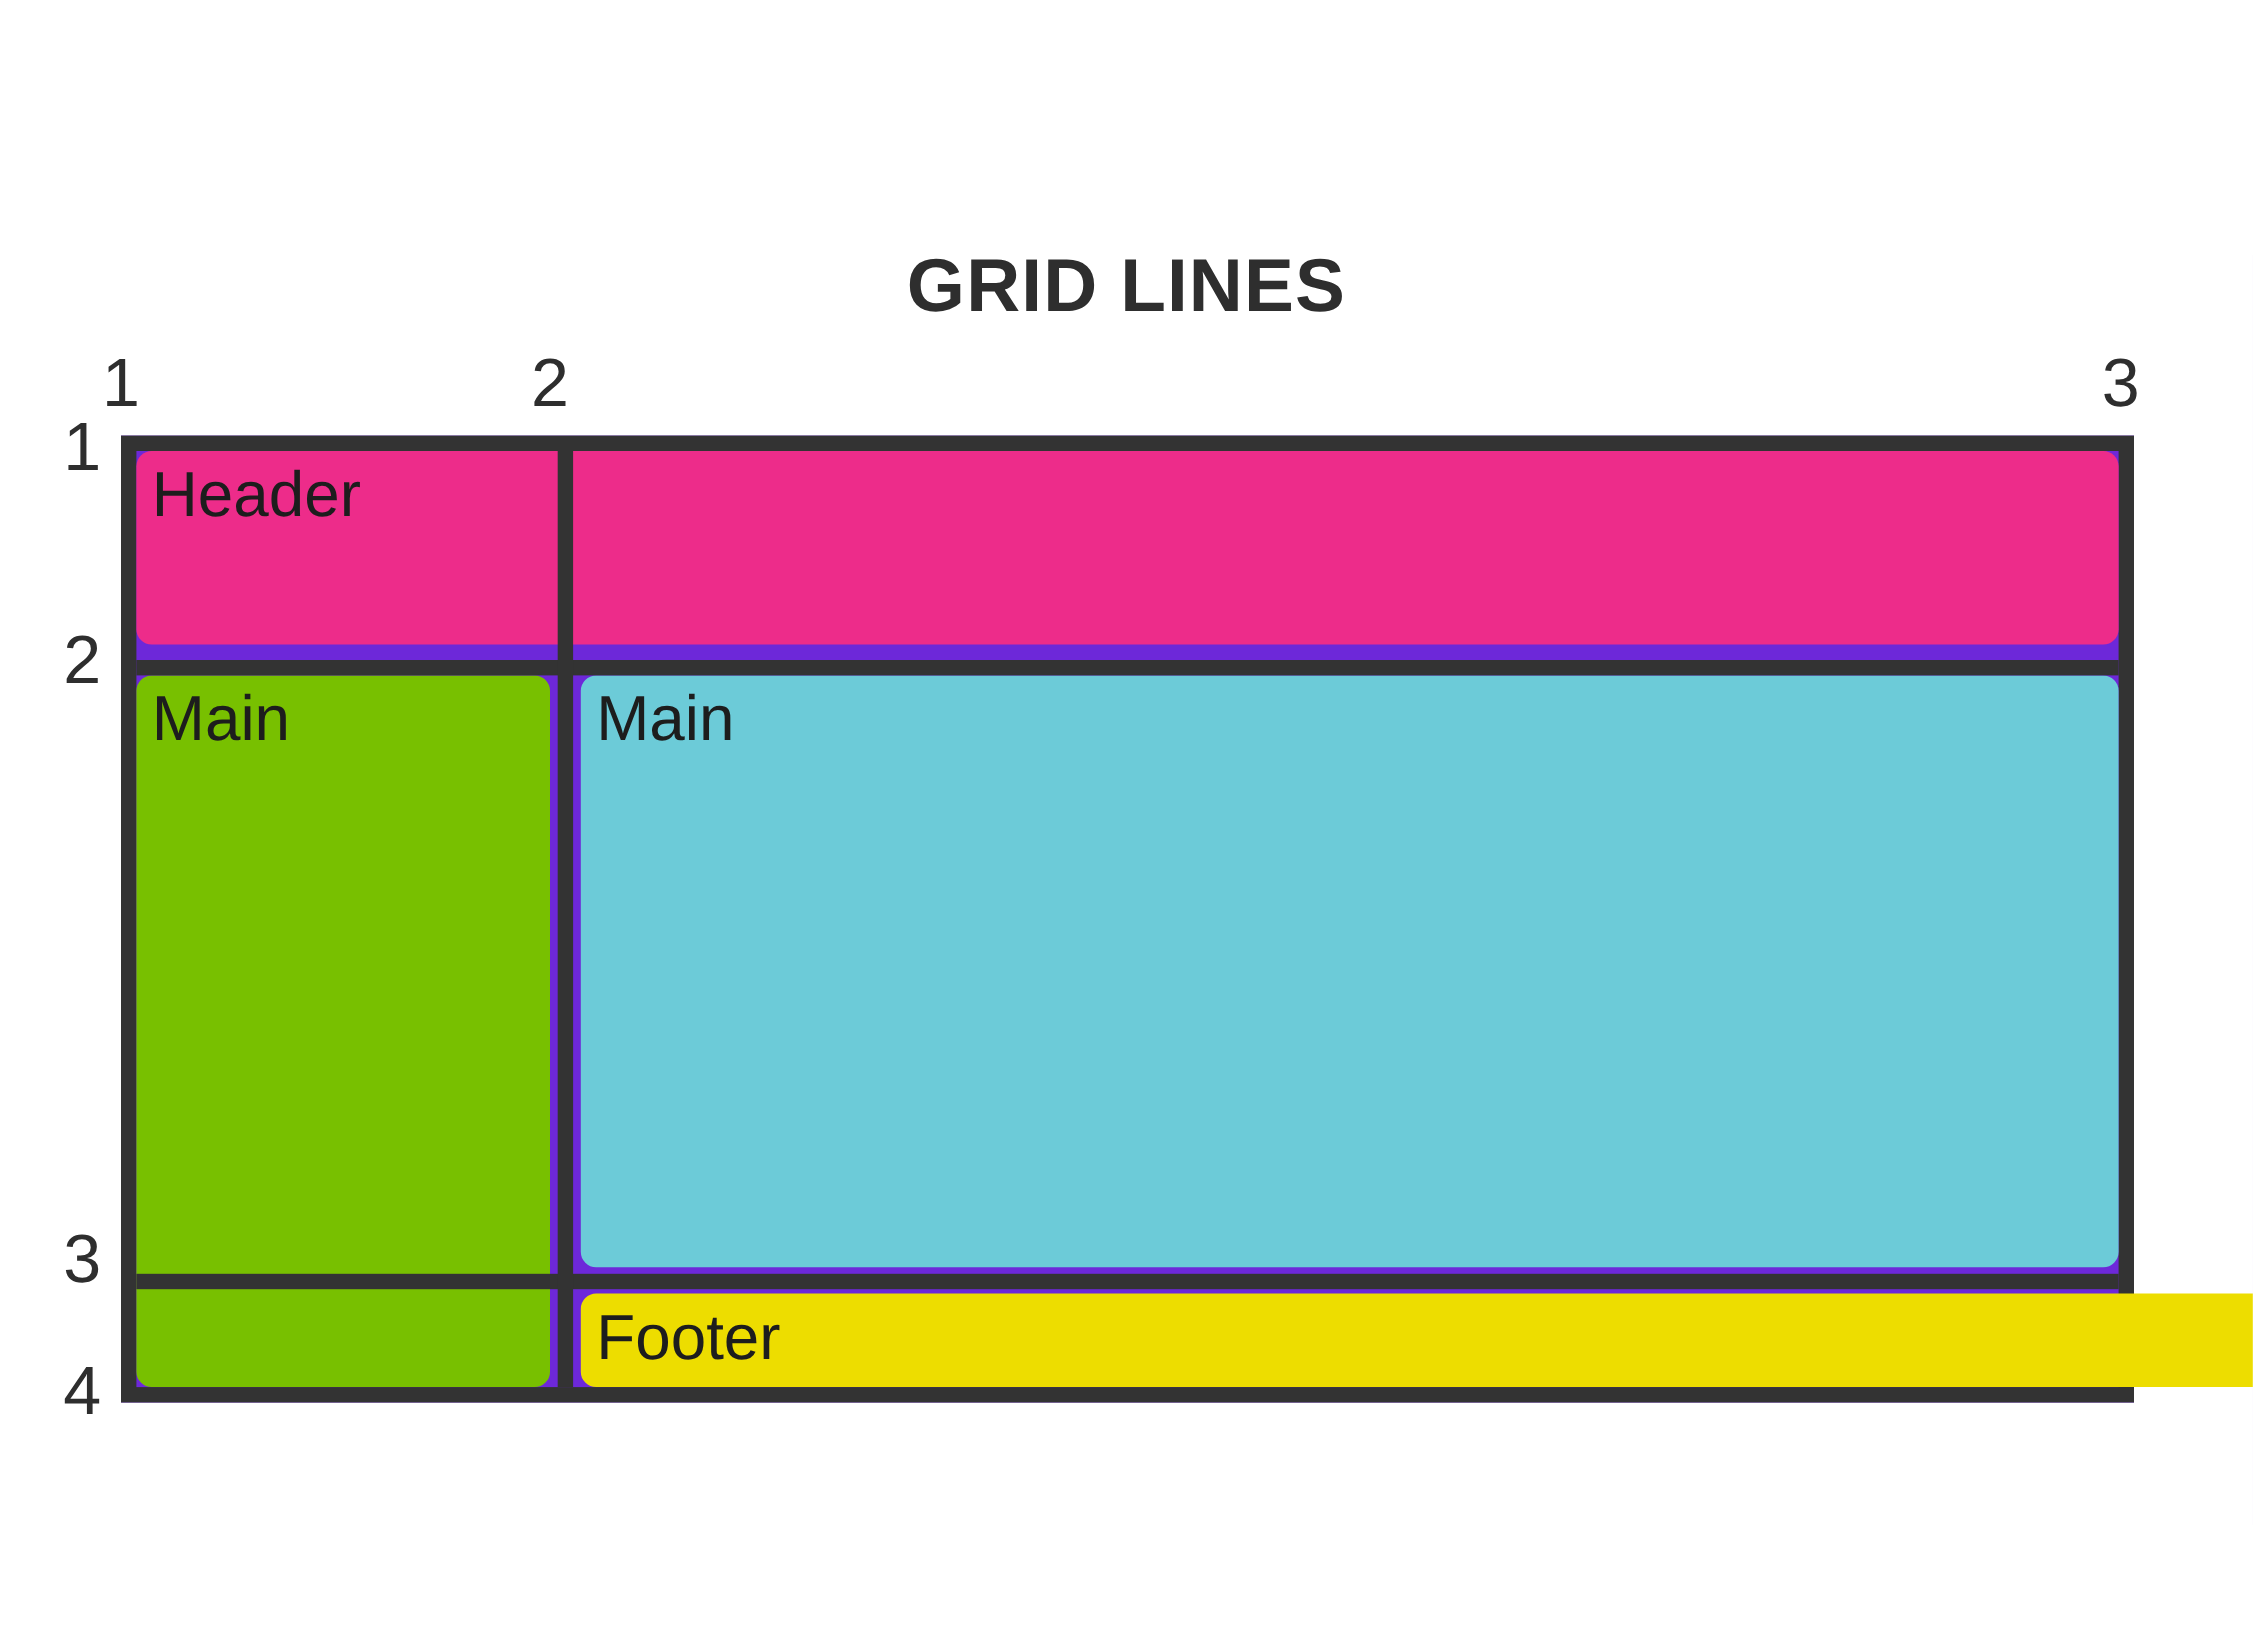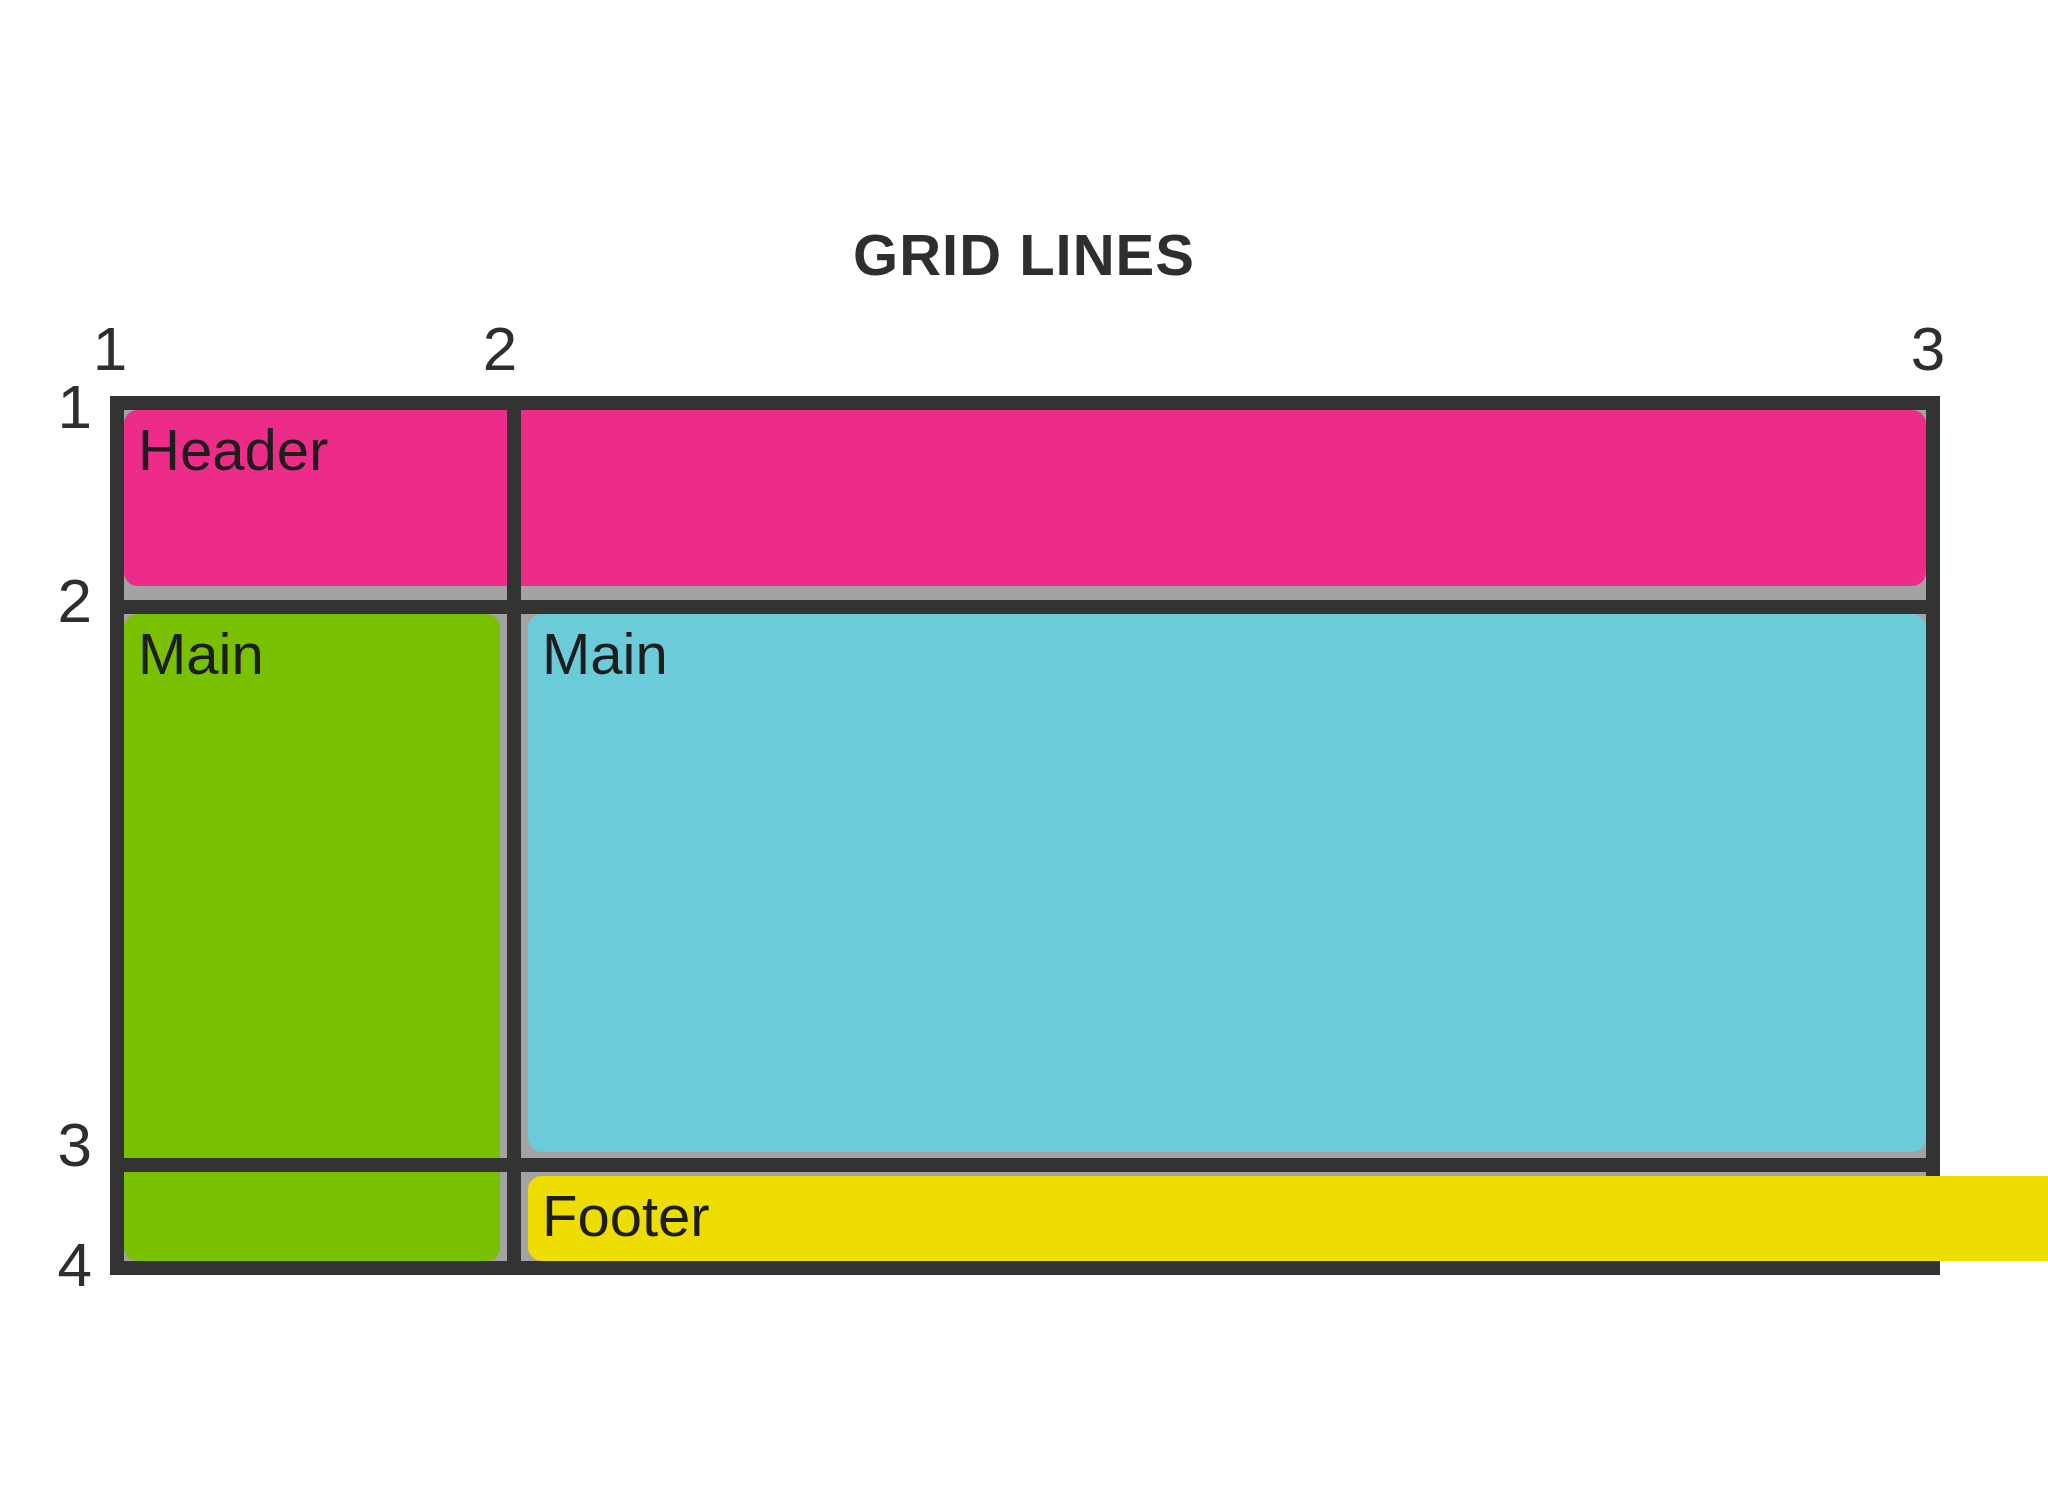--- a/index.html
+++ b/index.html
@@ -22,21 +22,21 @@
     background: #ffffff;
   }
 
   
   #diagram-title {
     position: absolute;
     left: 0;
     top: 226px;
     width: 2048px;
     text-align: center;
-    font-size: 58px;
+    font-size: 68px;
     font-weight: bold;
     letter-spacing: 1px;
     color: #2e2e2e;
     line-height: 1;
     white-space: nowrap;
   }
 
   
   .axis-label {
     position: absolute;
@@ -60,21 +60,21 @@
 
   
   #grid-frame {
     position: absolute;
     left: 110px;
     top: 396px;
     width: 1830px;   
     height: 879px;   
     box-sizing: border-box;
     border: 14px solid #333333;
-    background: #a3a3a3;
+    background: #6d28d9;
   }
 
   
   .inner {
     position: absolute;
     left: 0;
     top: 0;
     width: 1802px;
     height: 851px;
   }

